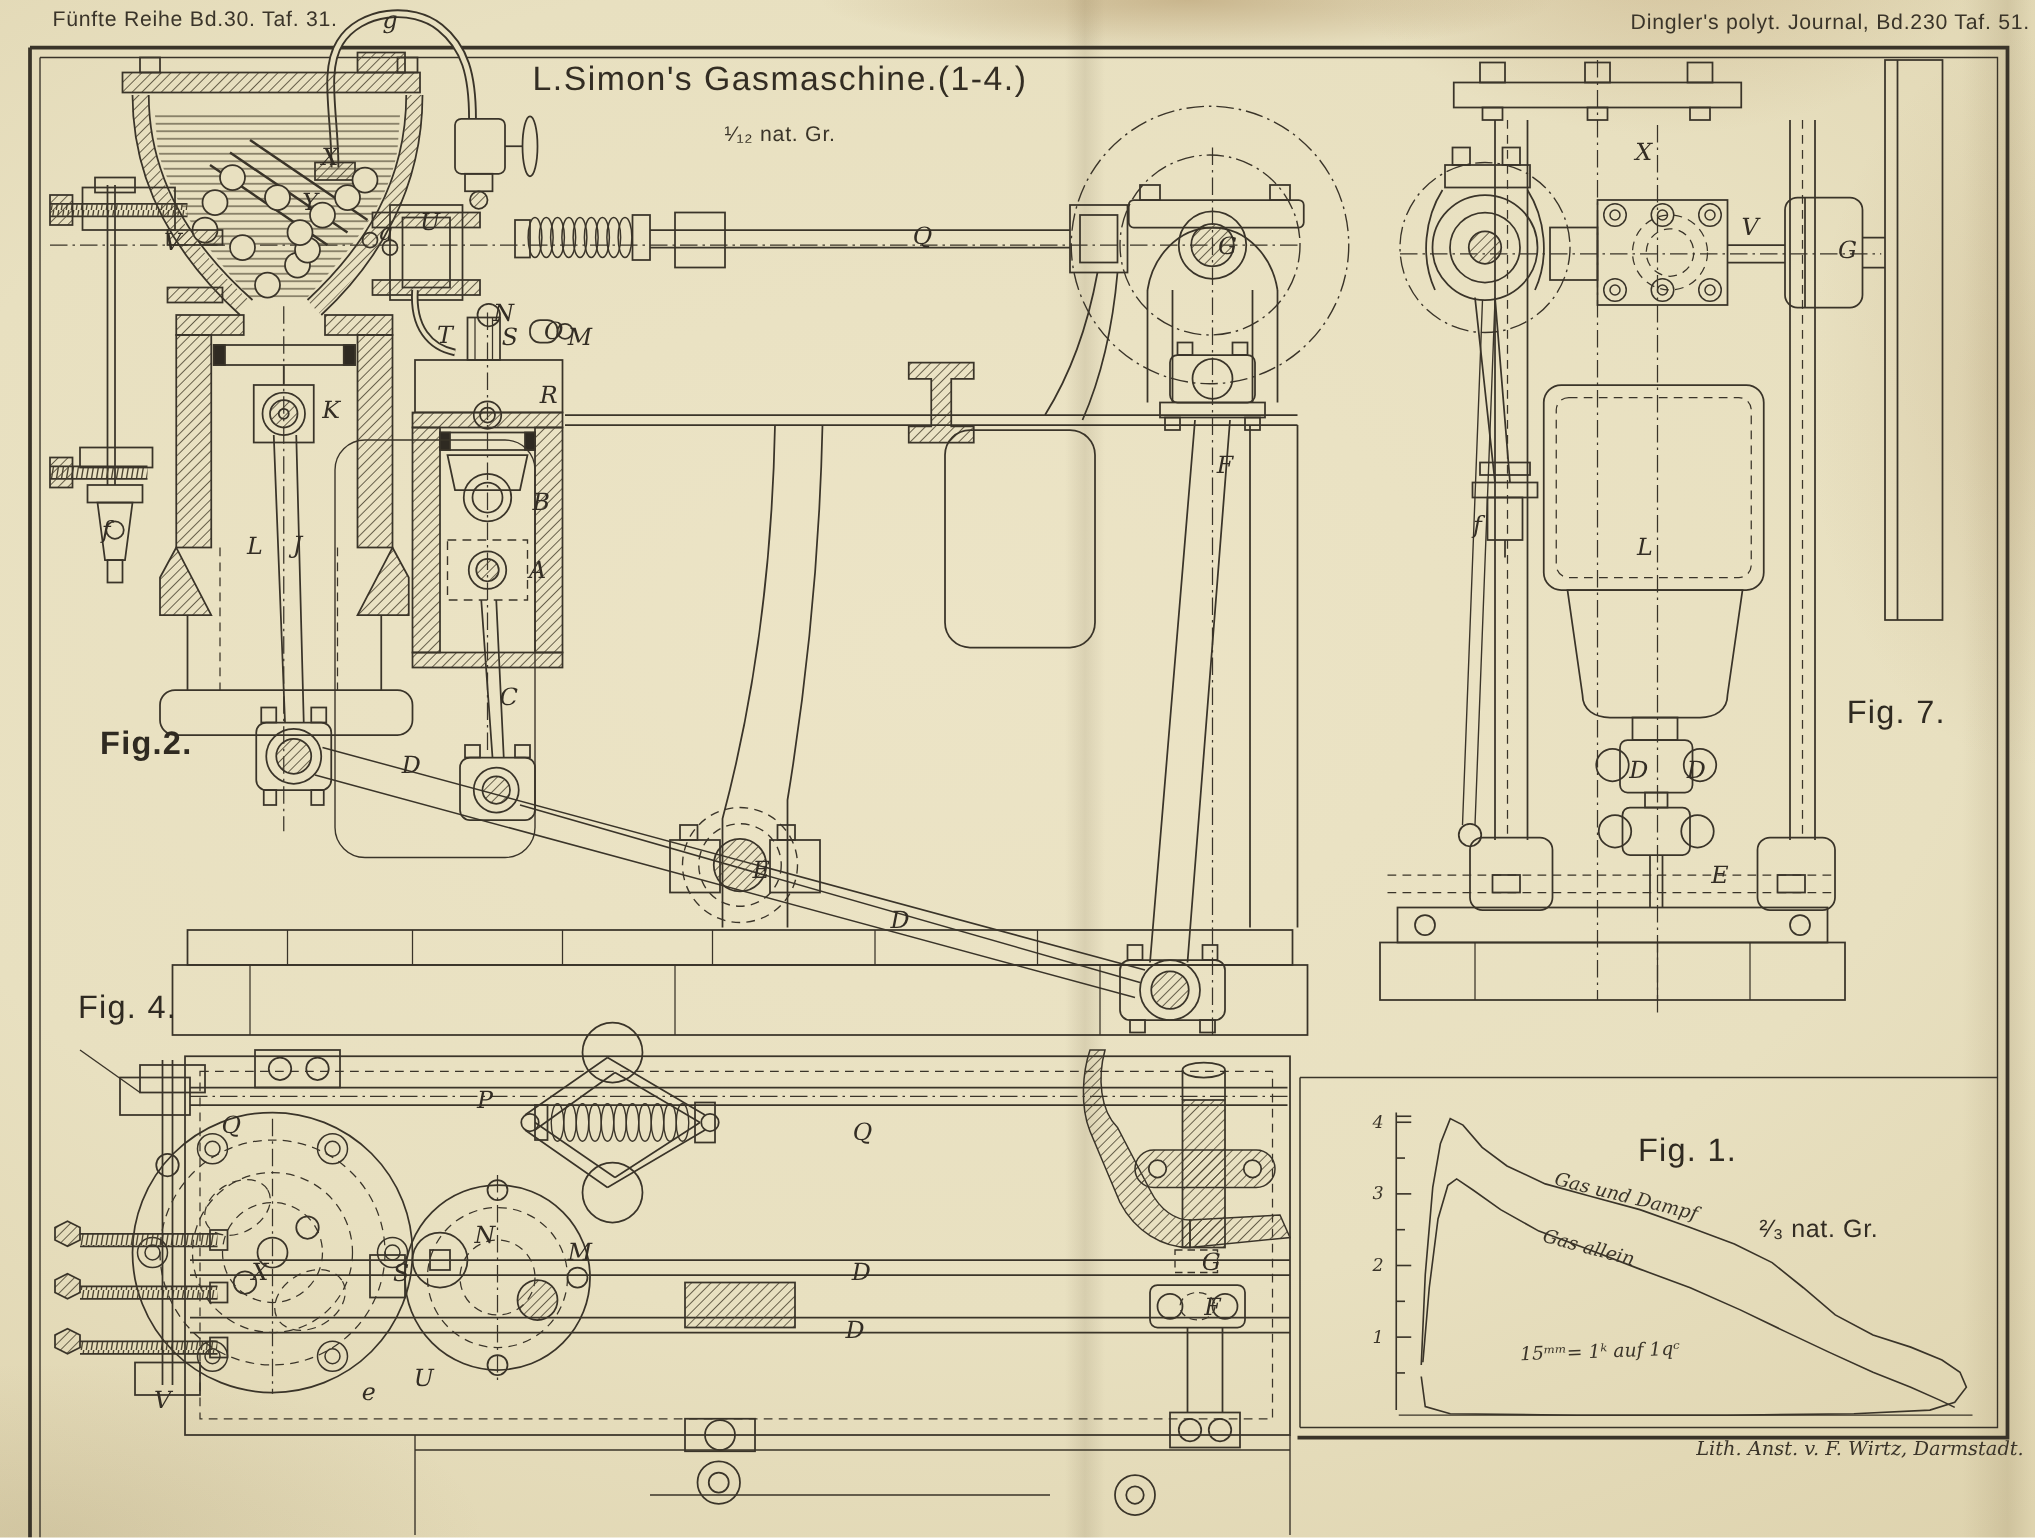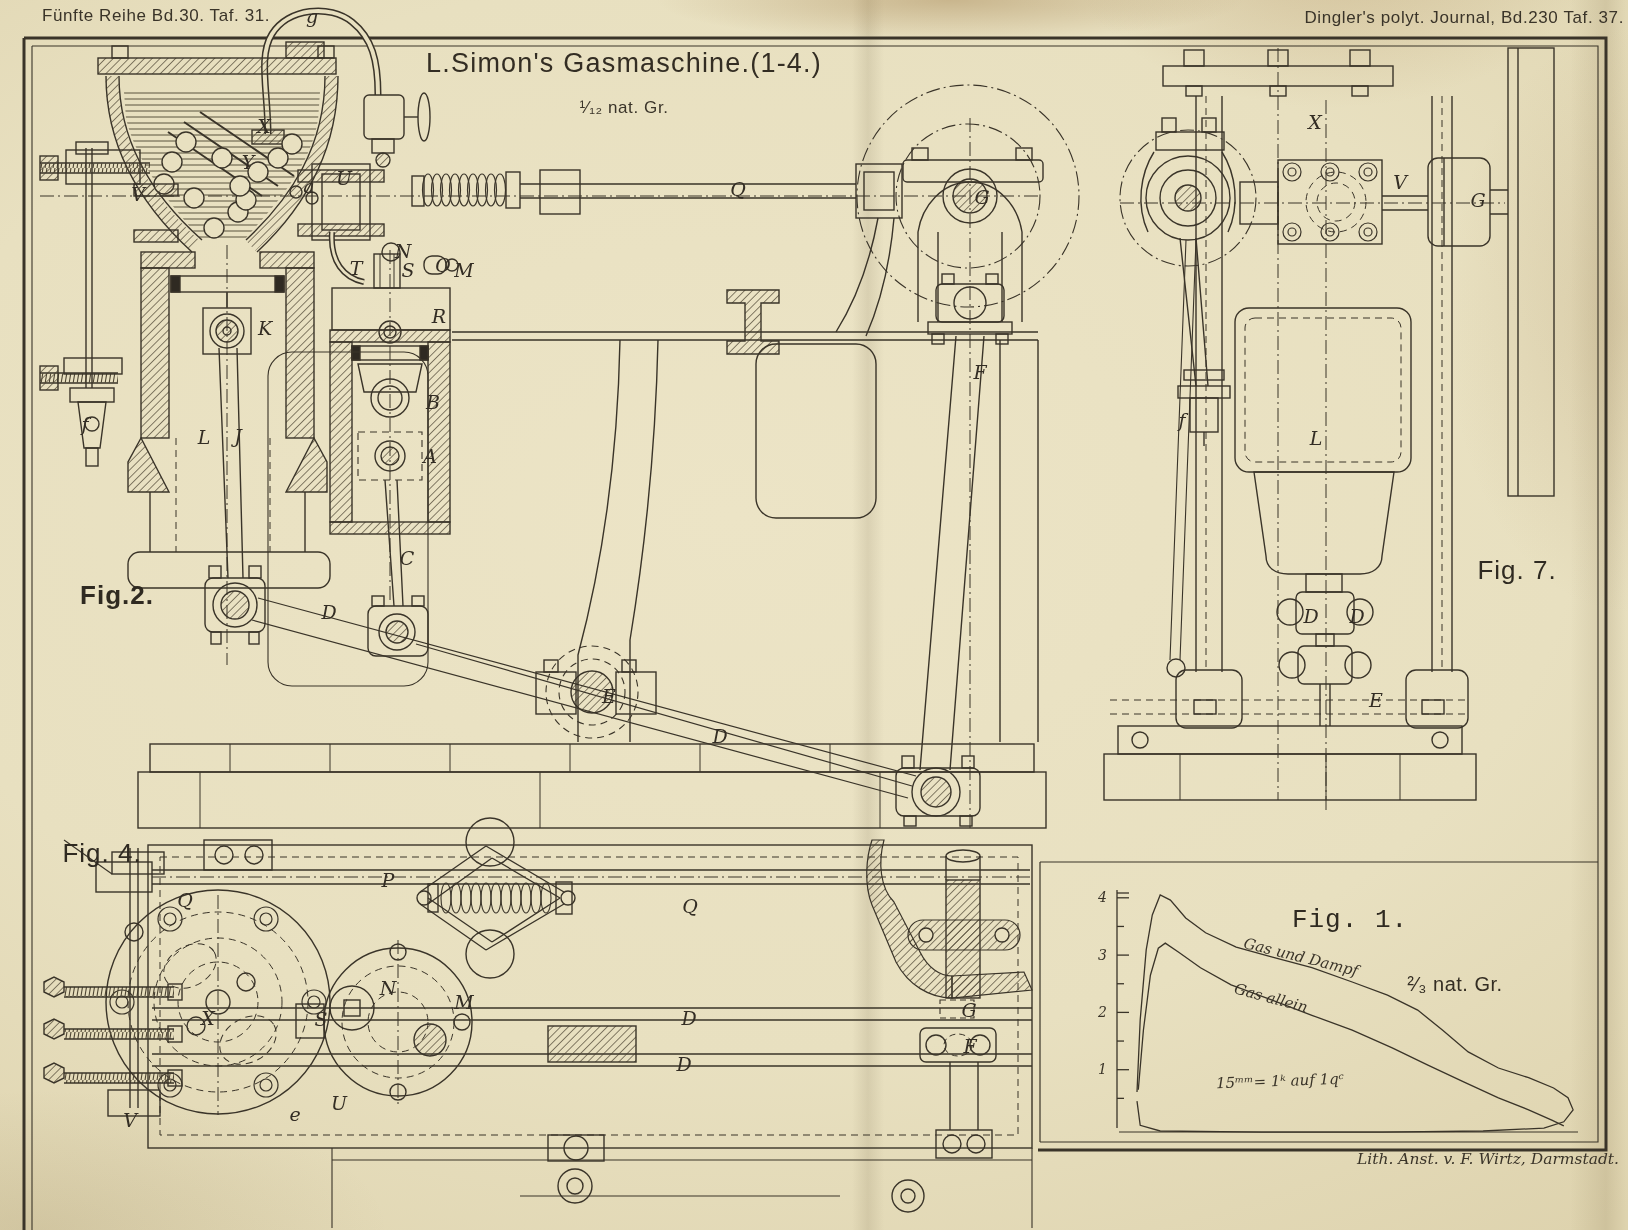--- a/index.html
+++ b/index.html
@@ -464,30 +464,30 @@
         <text x="1107" y="902.3" text-anchor="end" style="font:italic 14px &quot;DejaVu Serif&quot;,serif;fill:#3a3429;stroke:none">4</text>
       </g>
     <path d="M1119 1132 H1578" stroke-width="1"></path>
     <path id="curve0" d="M1137.0 1092.0 L1140.2 1019.8 L1146.2 949.9 L1152.3 915.0 L1160.2 894.9 L1170.4 900.1 L1185.7 917.9 L1205.6 932.8 L1236.2 947.1 L1271.5 956.8 L1311.9 967.7 L1352.2 982.0 L1387.5 995.2 L1417.7 1010.1 L1442.7 1030.2 L1468.2 1051.9 L1498.4 1068.0 L1528.6 1077.7 L1553.6 1088.0 L1568.0 1097.8 L1573.1 1109.8 L1563.8 1121.8 L1543.9 1128.1 L1483.1 1131.0 L1382.4 1132.2 L1261.3 1132.2 L1160.2 1131.0 L1140.2 1125.3 L1137.0 1101.2"></path>
     <path id="curve1" d="M1138.3 1089.8 L1143.4 1030.2 L1150.4 975.2 L1158.3 948.2 L1165.3 943.1 L1178.7 952.2 L1200.5 967.7 L1231.1 984.9 L1271.5 999.8 L1311.9 1015.3 L1352.2 1030.2 L1392.2 1047.9 L1427.9 1065.1 L1463.1 1081.7 L1498.4 1097.8 L1528.6 1109.8 L1551.8 1120.1 L1563.8 1125.9"></path>
   </g>
 </svg>
 
 <div id="labels">
   <span class="hdr" style="left:30px;top:6px">Fünfte Reihe Bd.30. Taf. 31.</span>
-  <span class="hdr" style="left:1612px;top:8px;transform:translate(-100%,0)">Dingler's polyt. Journal, Bd.230 Taf. 37.</span>
+  <span class="hdr" style="left:1612px;top:8px;transform:translate(-100%,0)">Dingler's polyt. Journal, Bd.230 Taf. 51.</span>
   <span class="title" style="left:612px;top:48px">L.Simon's Gasmaschine.(1-4.)</span>
   <span class="subtitle" style="left:612px;top:98px">¹⁄₁₂ nat. Gr.</span>
   <span class="credit" style="left:1607px;top:1150px">Lith. Anst. v. F. Wirtz, Darmstadt.</span>
   <span class="chartscale" style="left:1443px;top:984px">²⁄₃ nat. Gr.</span>
   <span class="chartnote" style="left:1268px;top:1081px">15ᵐᵐ= 1ᵏ auf 1qᶜ</span>
-<span class="figlbl" style="left: 1338px; top: 920px; font-family: Liberation Mono, monospace;">Fig. 1.</span>
+<span class="figlbl" style="left: 1338px; top: 920px;">Fig. 1.</span>
     <span class="figlbl" style="left: 105px; top: 595px; font-weight: bold;">Fig.2.</span>
     <span class="figlbl" style="left: 1505px; top: 570px;">Fig. 7.</span>
-    <span class="figlbl" style="left: 90px; top: 853px;">Fig. 4.</span>
+    <span class="figlbl" style="left: 90px; top: 806px;">Fig. 4.</span>
     <span class="part" style="left: 300px; top: 16px;">g</span>
     <span class="part" style="left: 252px; top: 126px;">X</span>
     <span class="part" style="left: 236px; top: 162px;">Y</span>
     <span class="part" style="left: 126px; top: 194px;">V</span>
     <span class="part" style="left: 297px; top: 186px;">a</span>
     <span class="part" style="left: 332px; top: 178px;">U</span>
     <span class="part" style="left: 344px; top: 268px;">T</span>
     <span class="part" style="left: 391px; top: 251px;">N</span>
     <span class="part" style="left: 396px; top: 270px;">S</span>
     <span class="part" style="left: 431px; top: 265px;">O</span>

